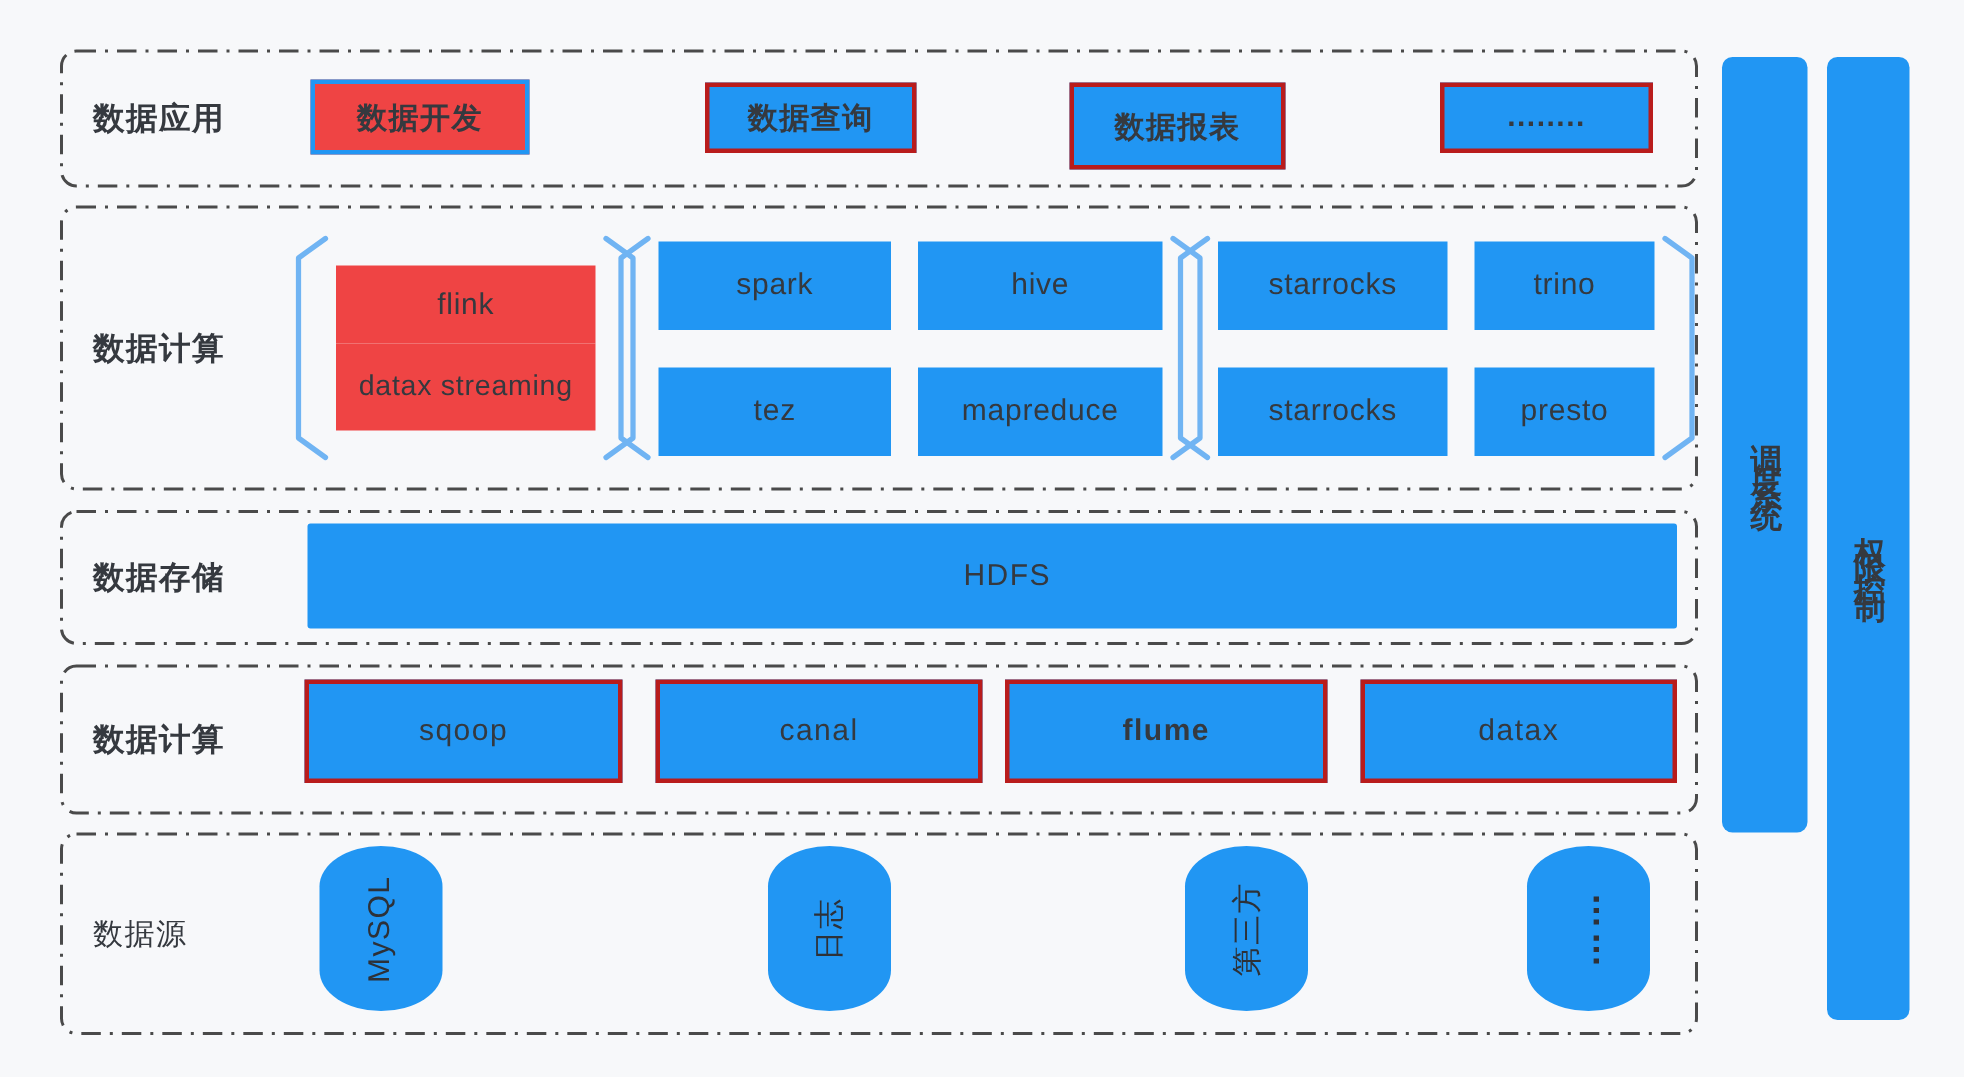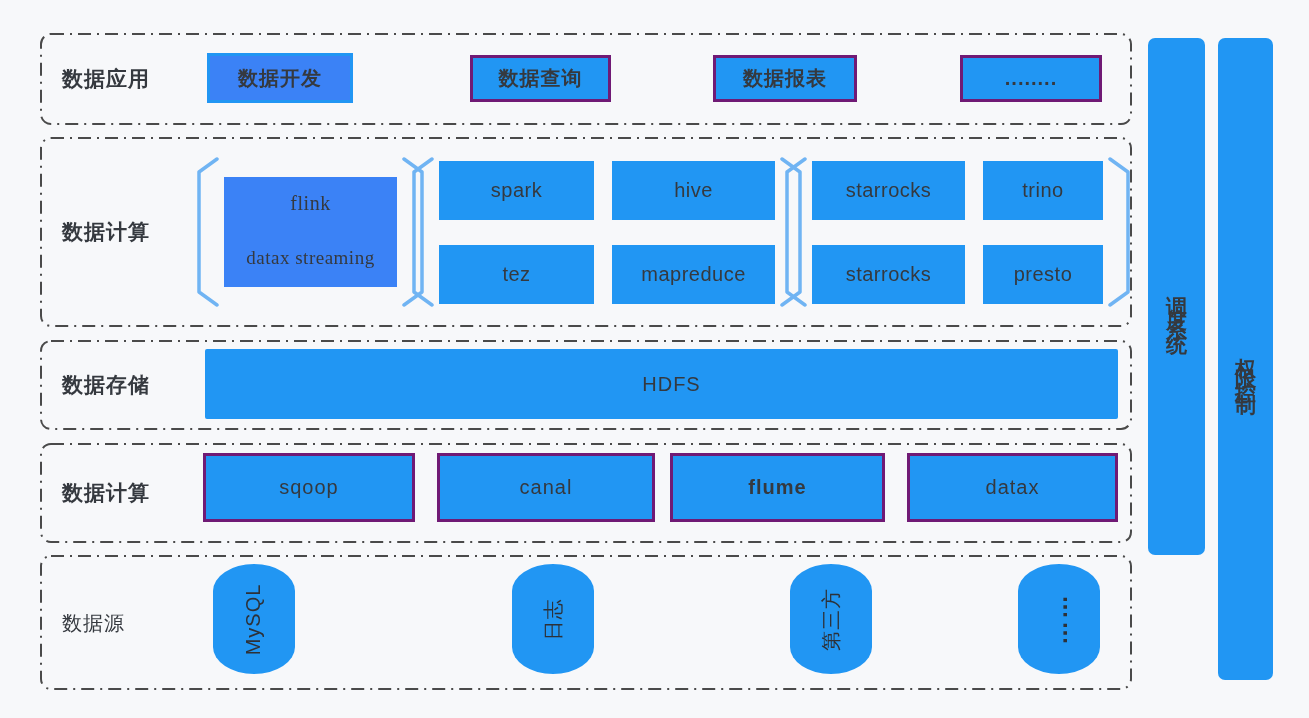--- a/index.html
+++ b/index.html
@@ -11,22 +11,22 @@
   .dashrect rect { fill:none; stroke:#4a4a4a; stroke-width:2px; stroke-dasharray:13 6 2 6;
                    x:1px; y:1px; rx:10px; width:calc(100% - 2px); height:calc(100% - 2px); }
 
   .row-label { position:absolute; left:22px; top:50%; transform:translateY(-50%);
                font-size:21px; font-weight:700; letter-spacing:1px; white-space:nowrap; }
   .row-label.thin { font-weight:400; }
 
   .box { position:absolute; box-sizing:border-box; display:flex; align-items:center; justify-content:center;
          font-size:20px; font-weight:700; letter-spacing:1px; }
   .dark  { background:#2196f3; }
-  .light { background:#3b82f6;font-family:Liberation Serif, serif; }
-  .b-light { border:3px solid #701a75; }
+  .light { background:#ef4444; }
+  .b-light { border:3px solid #b91c1c; }
   .b-dark  { border:3px solid #2196f3; }
 
   
   .group { position:absolute; top:50%; transform:translateY(-50%); display:flex; align-items:center; gap:4px; }
   .bracket { width:24px; height:152px; flex:none; }
   .bracket polyline { fill:none; stroke:#70b4f3; stroke-width:3.5; stroke-linecap:round; stroke-linejoin:round; }
   .g-col  { display:flex; flex-direction:column; width:173px; }
   .g-grid { display:grid; gap:25px 18px; }
   .g2 { grid-template-columns:155px 163px; }
   .g3 { grid-template-columns:153px 120px; }
@@ -51,21 +51,21 @@
 
 <div class="canvas">
 
   <div class="row" style="top:33px;height:92px;">
     <svg class="dashrect">
         <rect></rect>
       </svg>
     <div class="row-label">数据应用</div>
     <div class="box light b-dark" style="left:167px;top:20px;width:146px;height:50px;">数据开发</div>
     <div class="box dark b-light" style="left:430px;top:22px;width:141px;height:47px;">数据查询</div>
-    <div class="box dark b-light" style="left:673px;top:22px;width:144px;height:47px;">数据报表</div>
+    <div class="box dark b-light" style="left:673px;top:22px;width:144px;height:58px;">数据报表</div>
     <div class="box dark b-light" style="left:920px;top:22px;width:142px;height:47px;">........</div>
   </div>
 
   <div class="row" style="top:137px;height:190px;">
     <svg class="dashrect">
         <rect></rect>
       </svg>
     <div class="row-label">数据计算</div>
 
     <div class="group" style="left:156px;">

